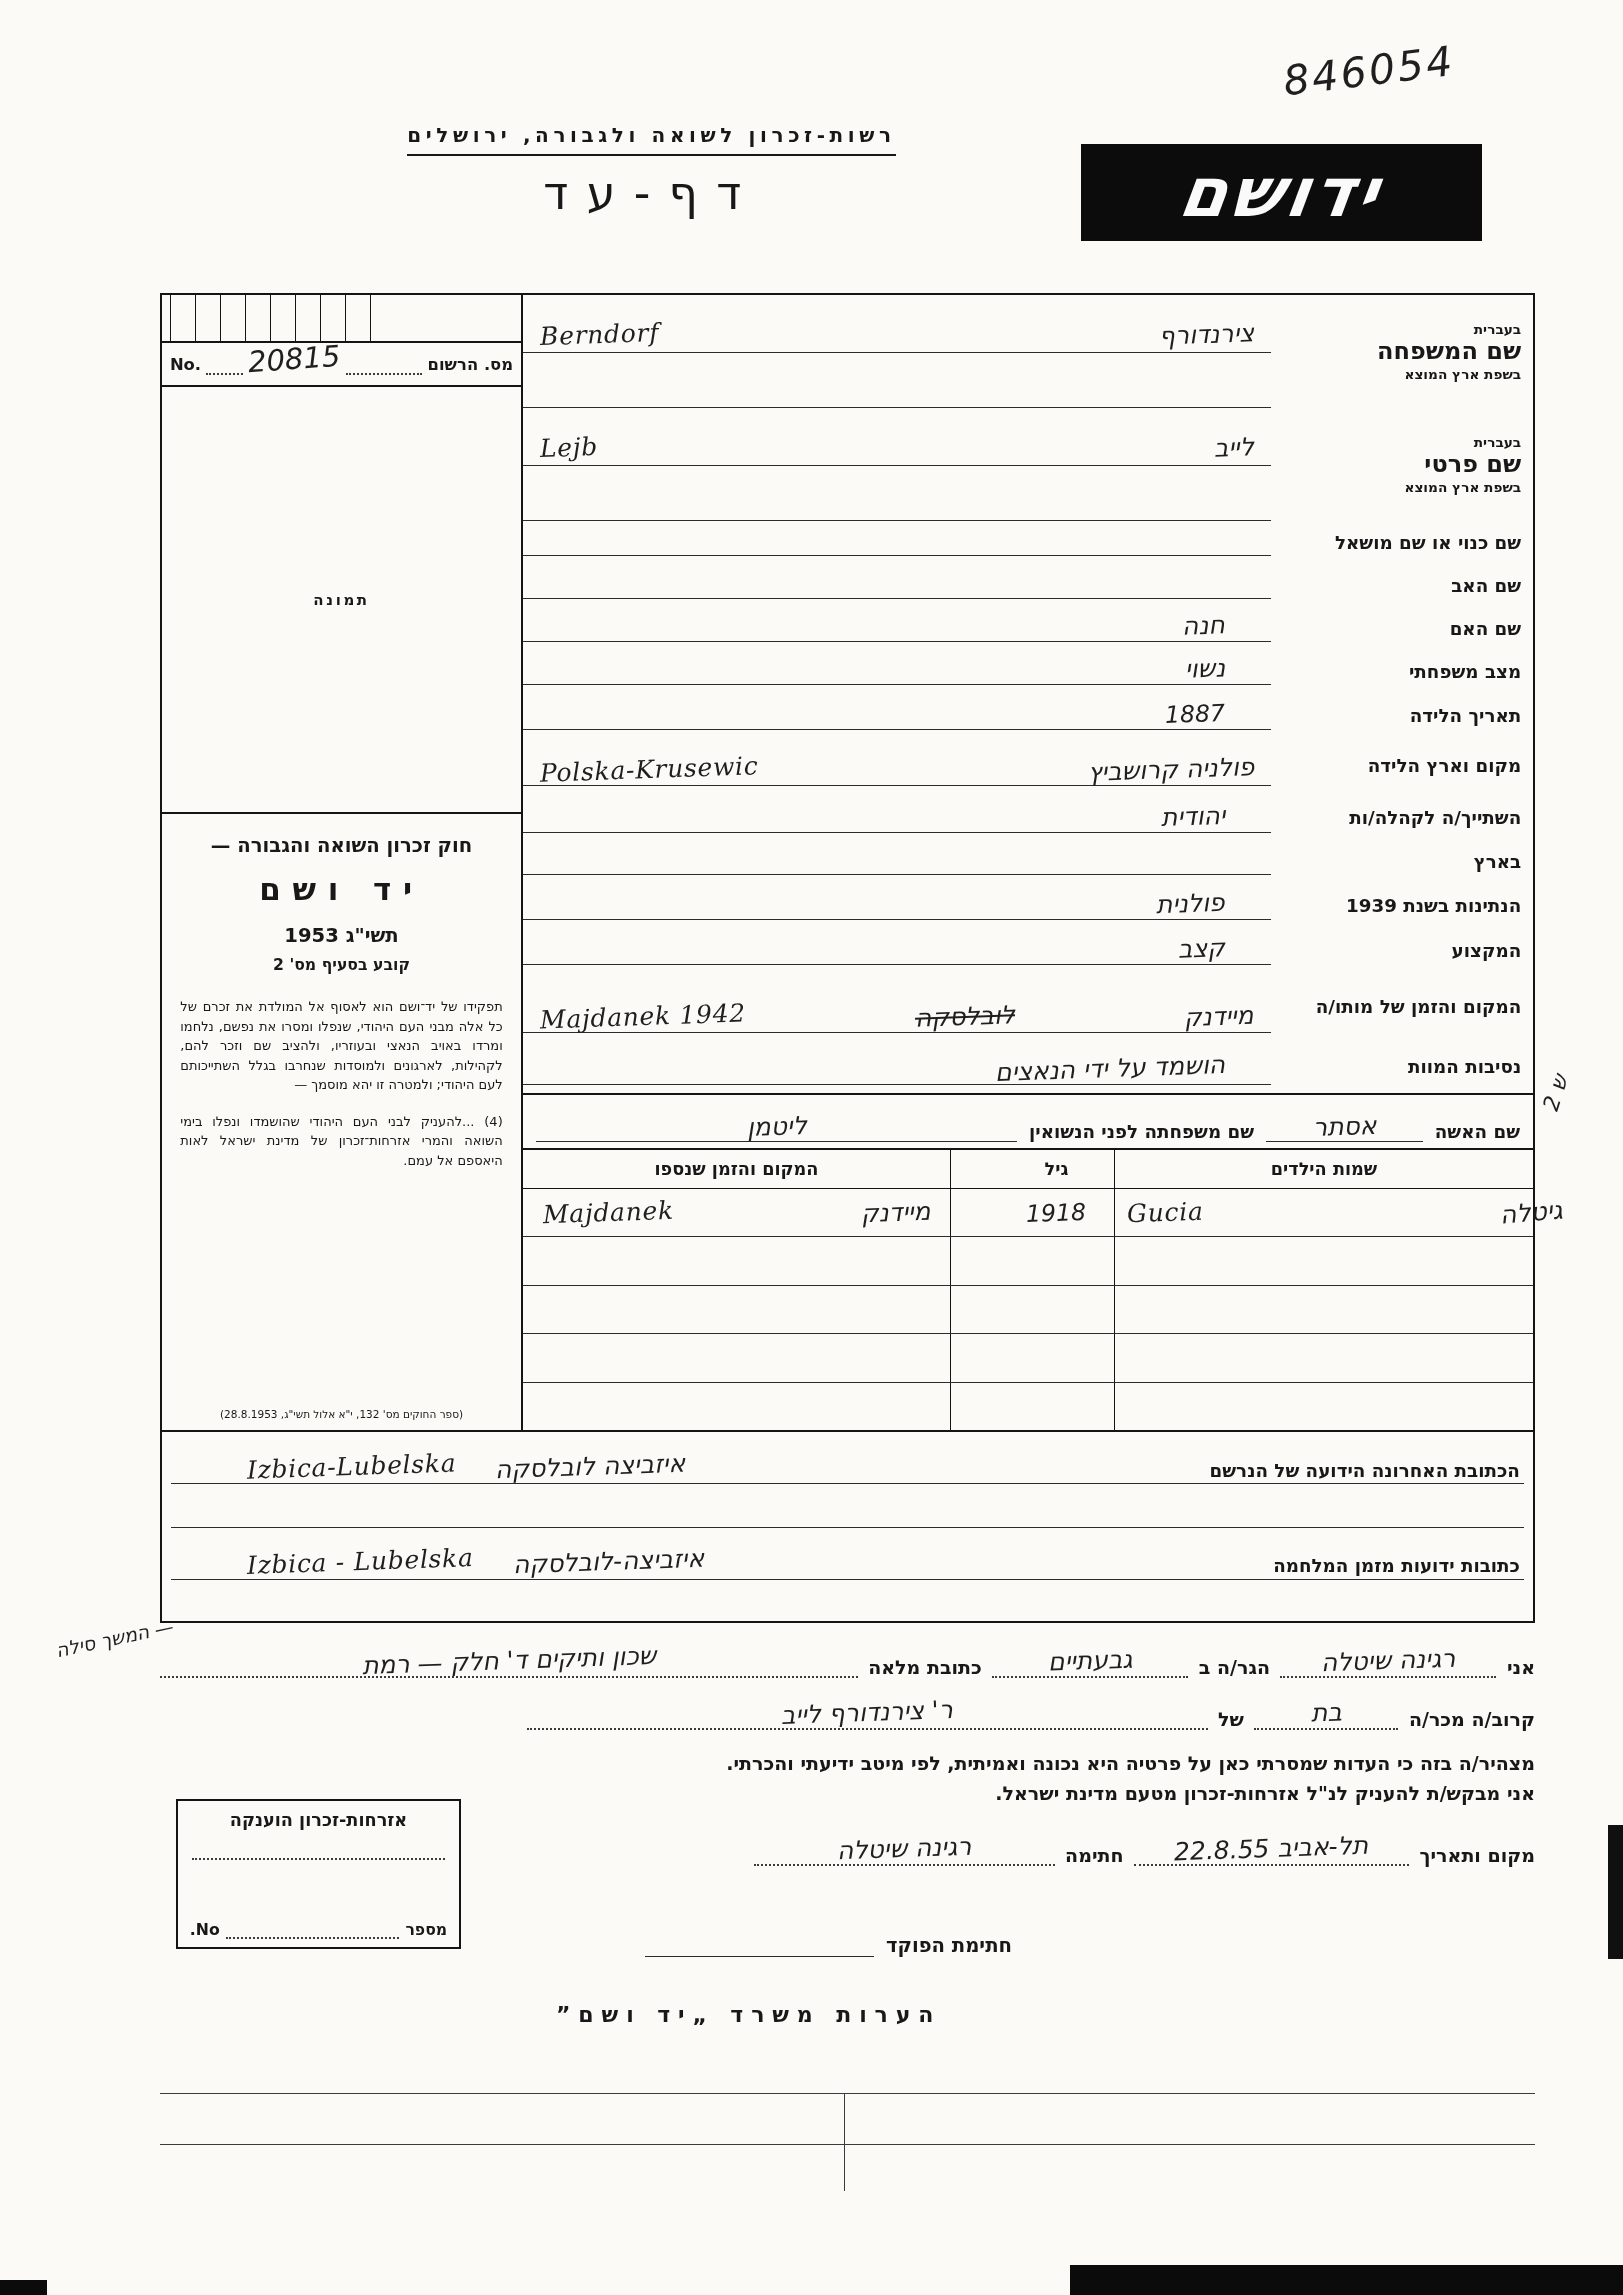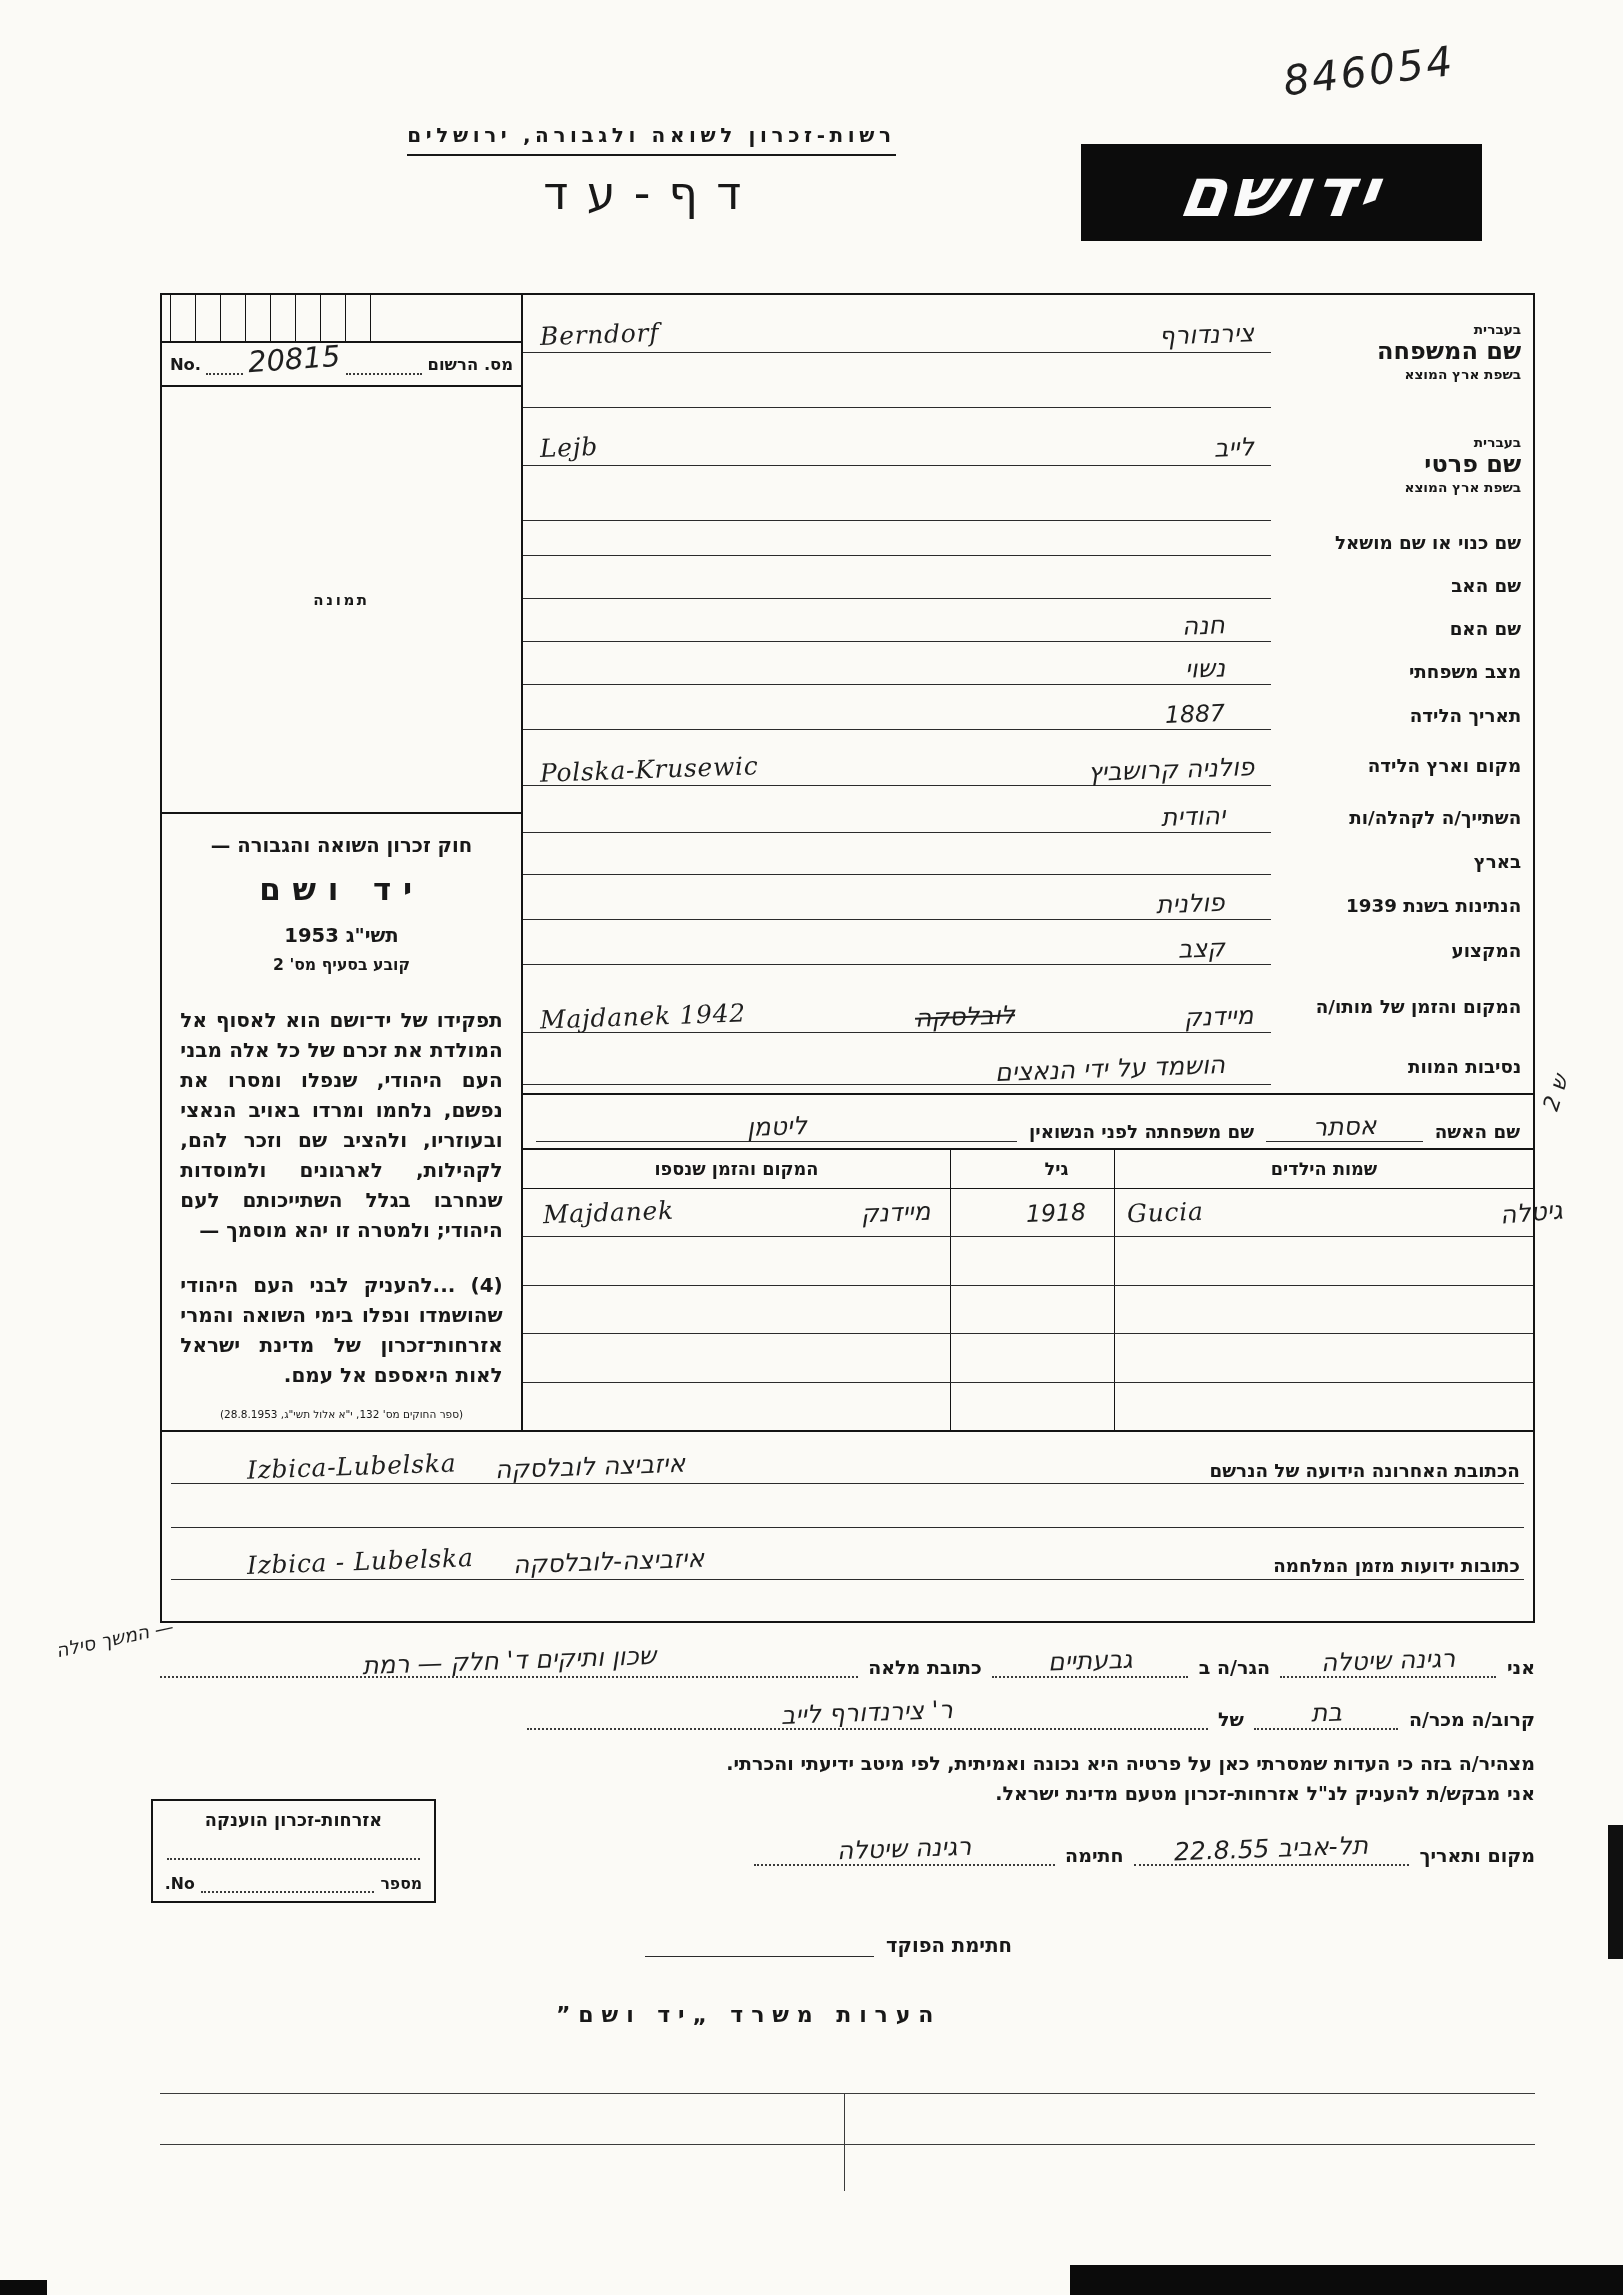--- a/index.html
+++ b/index.html
@@ -42,21 +42,21 @@
   .bold { font-weight:bold; white-space:nowrap; }
 
   .photo-area { height:425px; border-bottom:2px solid #141414; display:flex; align-items:center;
                 justify-content:center; font-size:15px; font-weight:bold; letter-spacing:2.6px; }
 
   .law-block { flex:1; padding:19.6px 18.3px 10.5px; display:flex; flex-direction:column; }
   .law-h1 { text-align:center; font-weight:bold; font-size:19.6px; margin-bottom:14.4px; }
   .law-h2 { text-align:center; font-weight:bold; font-size:31px; letter-spacing:11.8px; margin-bottom:17px; }
   .law-h3 { text-align:center; font-weight:bold; font-size:19.6px; margin-bottom:7.9px; }
   .law-h4 { text-align:center; font-weight:bold; font-size:15.7px; margin-bottom:19.6px; }
-  .law-p { text-align:justify; font-size:20px; line-height:1.5; margin:12px 0 13px;font-weight:bold; }
+  .law-p { text-align:justify; font-size:13px; line-height:1.5; margin:4px 0 13px; }
   .law-foot { margin-top:auto; text-align:center; font-size:10.5px; }
 
   .frow { display:flex; box-sizing:border-box; }
   .flabel { width:262px; padding-right:11.8px; display:flex; flex-direction:column; justify-content:center;
             font-weight:bold; font-size:18.3px; line-height:1.2; box-sizing:border-box; }
   .flabel .sub { font-size:13.7px; }
   .flabel .main { font-size:24px; }
   .fwrite { flex:1; align-self:flex-end; margin-bottom:7.9px; border-bottom:1.3px solid #2b2b2b;
             display:flex; justify-content:space-between; align-items:flex-end;
             padding:0 17px 1.3px; min-height:30px; box-sizing:border-box; }
@@ -94,21 +94,21 @@
   .declaration { position:absolute; top:1646px; left:160px; width:1375px; font-size:19px; }
   .dec-line { display:flex; align-items:flex-end; gap:10.5px; font-weight:bold; }
   .dec-line .hw { font-weight:normal; }
   .dec-val { border-bottom:2px dotted #3a3a3a; text-align:center; padding-bottom:1.3px; box-sizing:border-box; }
   .w330{width:216px} .w300{width:196px} .wflex{flex:1} .w220{width:144px} .w420{width:275px} .w460{width:301px}
   .dec-line2 { margin-top:19.6px; padding-left:367px; }
   .statement { margin-top:22px; font-weight:bold; }
   .request { margin-top:7.9px; font-weight:bold; }
   .dec-line3 { margin-top:30px; padding-left:458px; }
 
-  .granted-box { position:absolute; top:1799px; left:151px; width:285px; height:104px;
+  .granted-box { position:absolute; top:1799px; left:176px; width:285px; height:150px;
                  border:2px solid #141414; box-sizing:border-box; padding:9.2px 11.8px 7.9px;
                  display:flex; flex-direction:column; }
   .gb-title { text-align:center; font-weight:bold; font-size:17.7px; }
   .gb-dots { border-bottom:2px dotted #3a3a3a; height:27.5px; margin:0 2.6px; }
   .gb-number { display:flex; align-items:flex-end; gap:6.5px; font-weight:bold; font-size:15.7px; margin-top:auto; }
 
   .clerk { position:absolute; top:1932px; left:645px; width:367px; display:flex; align-items:flex-end;
            gap:11.8px; font-weight:bold; font-size:19.6px; }
   .clerk-rule { flex:1; border-bottom:1.3px solid #2b2b2b; height:23.6px; }
 

